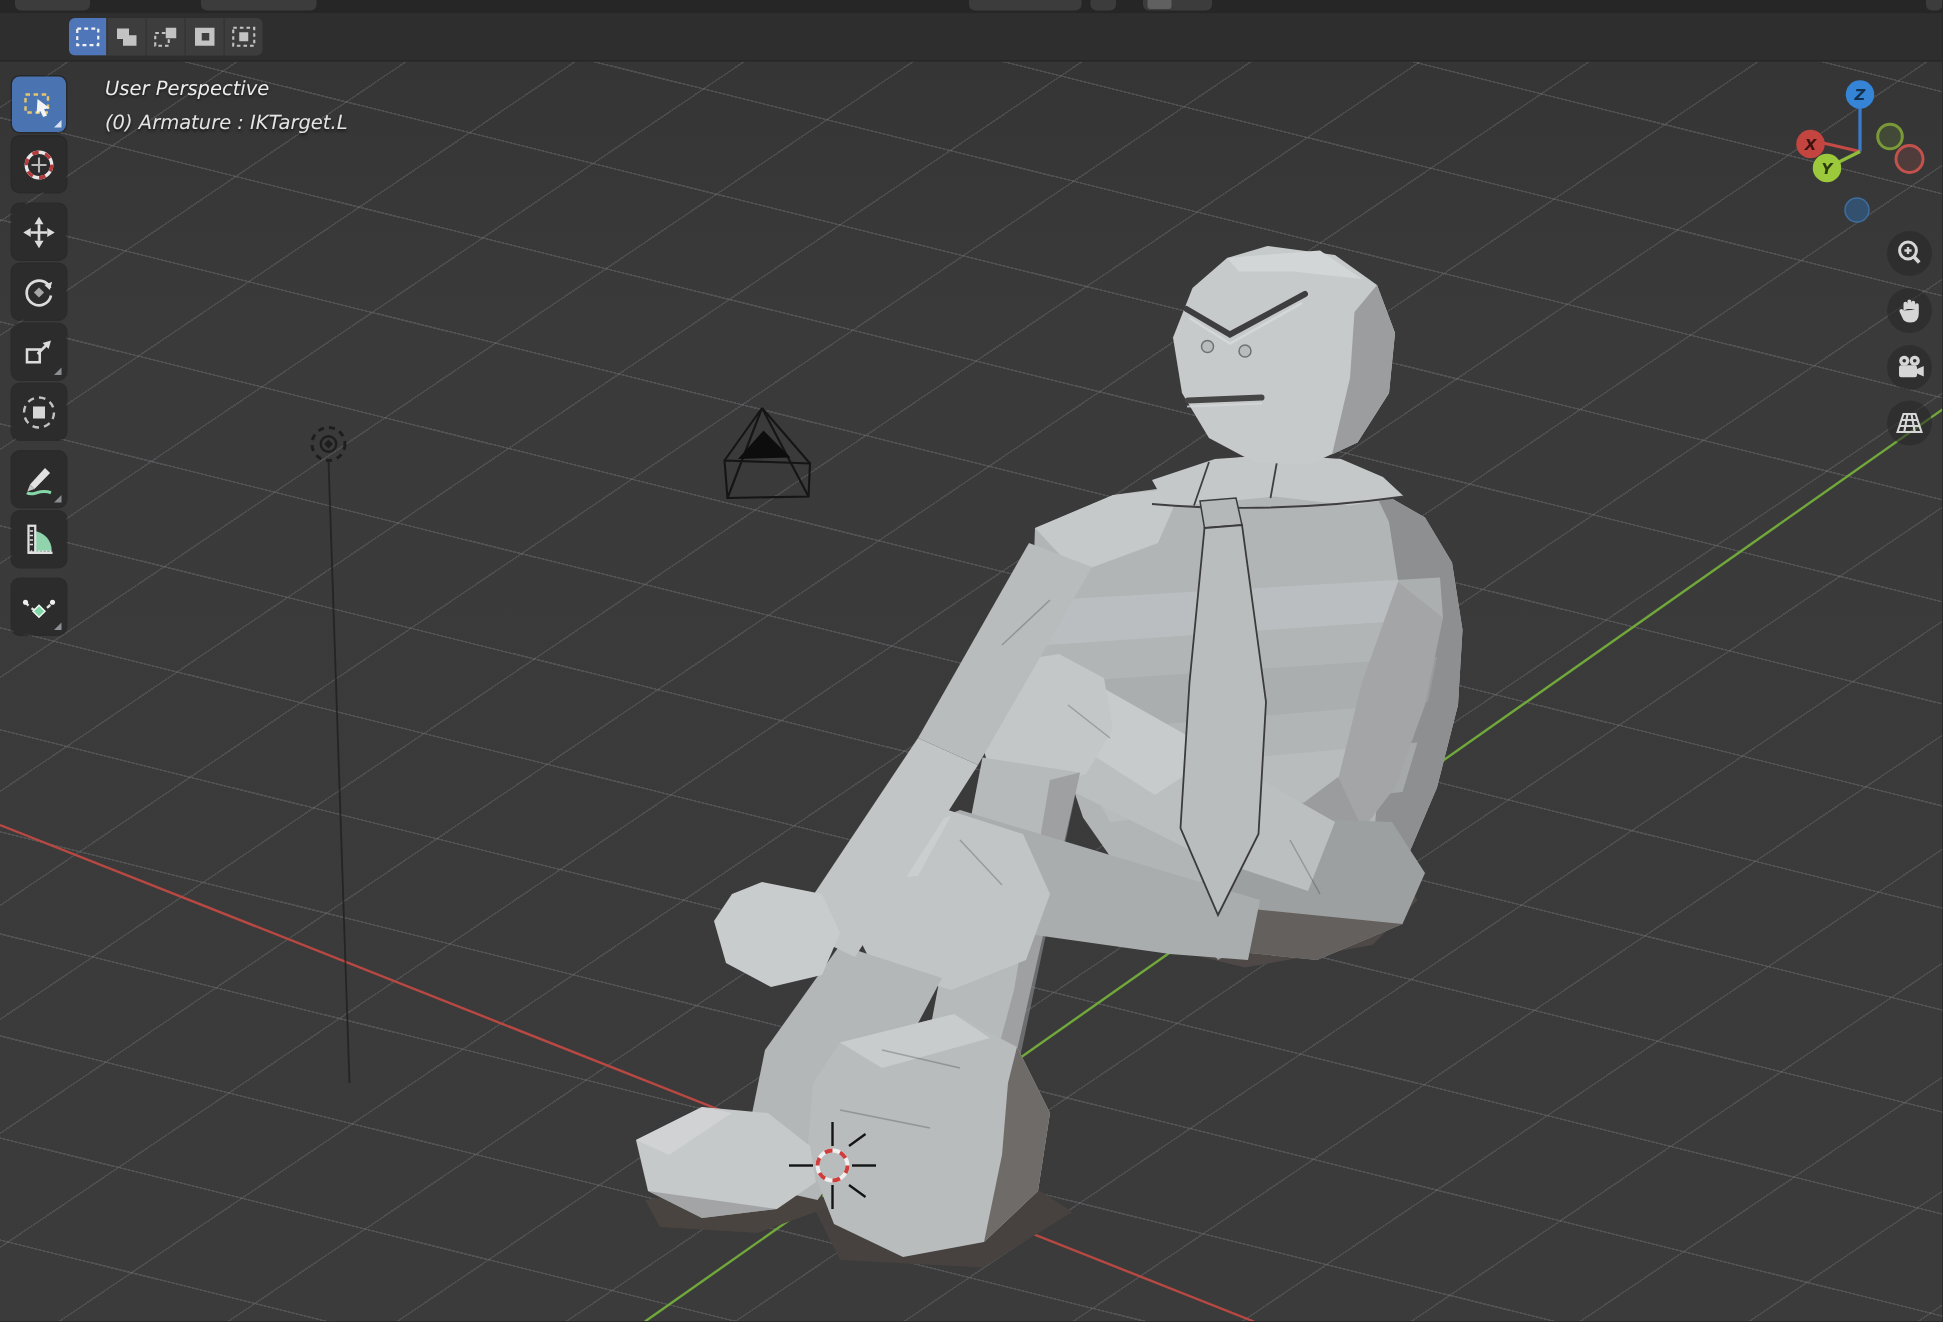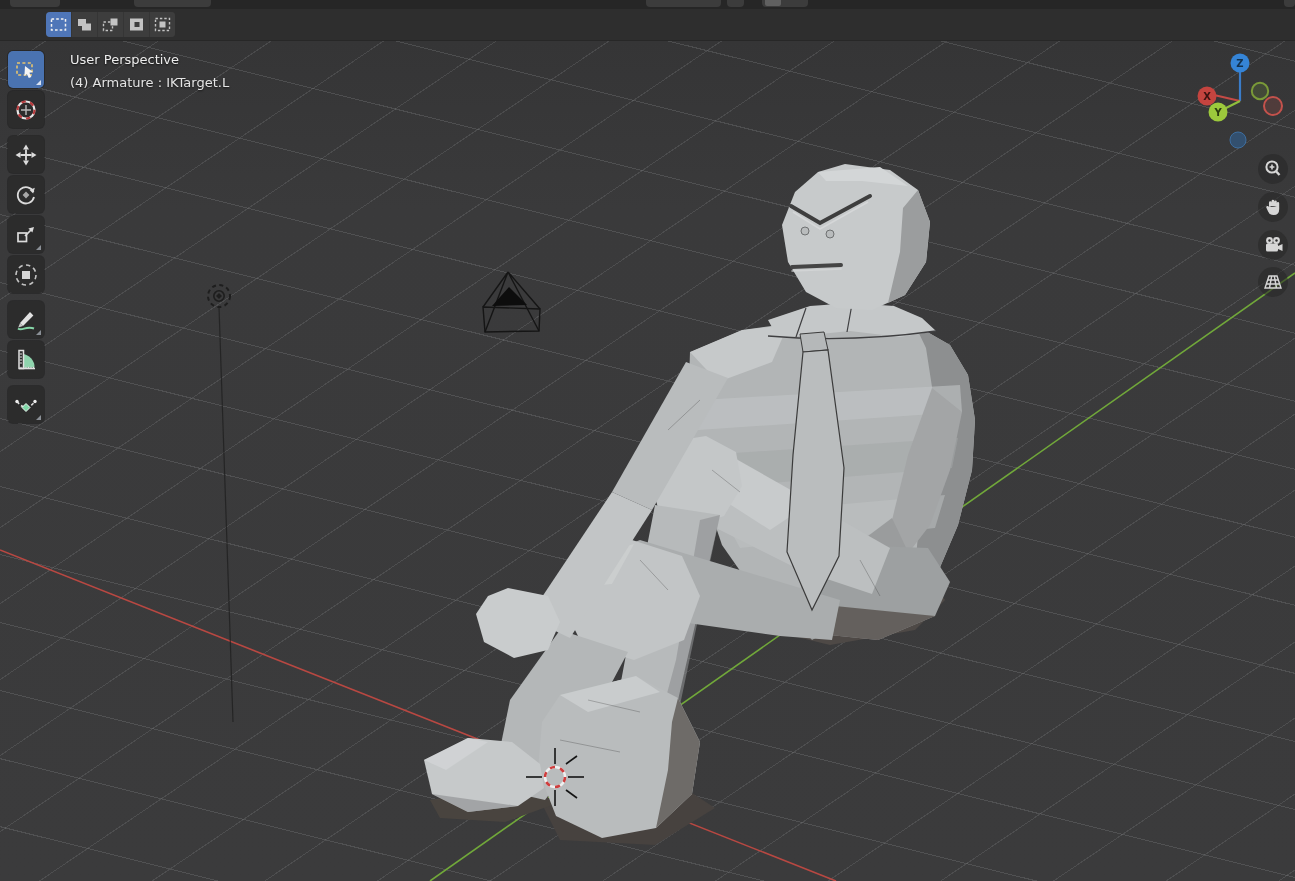--- a/index.html
+++ b/index.html
@@ -12,21 +12,21 @@
 
   
   .vp-header{position:absolute;left:0;top:9px;width:1295px;height:31px;background:#2e2e2e;border-bottom:1px solid #272727;z-index:55;}
   .selgroup{position:absolute;left:46px;top:3px;height:25px;display:flex;background:#3d3d3d;border-radius:4px;overflow:hidden;}
   .selbtn{width:25px;height:25px;display:flex;align-items:center;justify-content:center;background:#3d3d3d;}
   .selbtn+.selbtn{border-left:1px solid #353535;}
   .selbtn.active{background:#4f76b8;}
 
   
   .viewport{position:absolute;left:0;top:41px;width:1295px;height:840px;overflow:hidden;
-            background:linear-gradient(180deg,#353536 0%,#3a3a3b 20%,#3b3b3c 100%);}
+            background:linear-gradient(180deg,#353536 0%,#3a3a3b 20%,#3b3b3c 100%);font-style:italic;}
   .gridlayer{position:absolute;left:-900px;top:-1100px;width:3200px;height:3200px;pointer-events:none;}
   .grid-a{transform:rotate(14deg);background:repeating-linear-gradient(to bottom,rgba(130,132,134,.30) 0 1px,transparent 1px 66px);}
   .grid-b{transform:rotate(-34deg);background:repeating-linear-gradient(to bottom,rgba(130,132,134,.26) 0 1px,transparent 1px 63px);}
   svg.scene{position:absolute;left:0;top:-41px;width:1295px;height:881px;}
 
   
   .vp-text{position:absolute;left:70px;top:11px;z-index:40;color:#ececec;text-shadow:0 1px 2px rgba(0,0,0,.65);}
   .vp-text .l1{font-size:13px;line-height:16px;}
   .vp-text .l2{font-size:13px;line-height:16px;margin-top:7px;color:#e4e4e4;}
 
@@ -159,21 +159,21 @@
           <line x1="566" y1="764" x2="577" y2="756"></line>
           <line x1="566" y1="790" x2="577" y2="798"></line>
         </g>
         <circle cx="555" cy="777" r="10" fill="none" stroke="#efefef" stroke-width="2.6"></circle>
         <circle cx="555" cy="777" r="10" fill="none" stroke="#cf3d3d" stroke-width="2.6" stroke-dasharray="5.2 5.2"></circle>
       </g>
     </svg>
 
     <div class="vp-text">
       <div class="l1">User Perspective</div>
-      <div class="l2">(4) Armature : IKTarget.L</div>
+      <div class="l2">(0) Armature : IKTarget.L</div>
     </div>
 
     <div class="toolbar">
       <div class="tbtn active">
         <svg width="26" height="26">
           <rect x="4" y="6" width="15" height="12" fill="none" stroke="#e8c56d" stroke-width="1.6" stroke-dasharray="3 2.4"></rect>
           <path d="M12,9 L20,15 L16.4,15.8 L18.4,20 L15.8,21 L13.8,17 L11.4,19 Z" fill="#f4f4f4"></path>
         </svg>
         <div class="tri"></div>
       </div>

